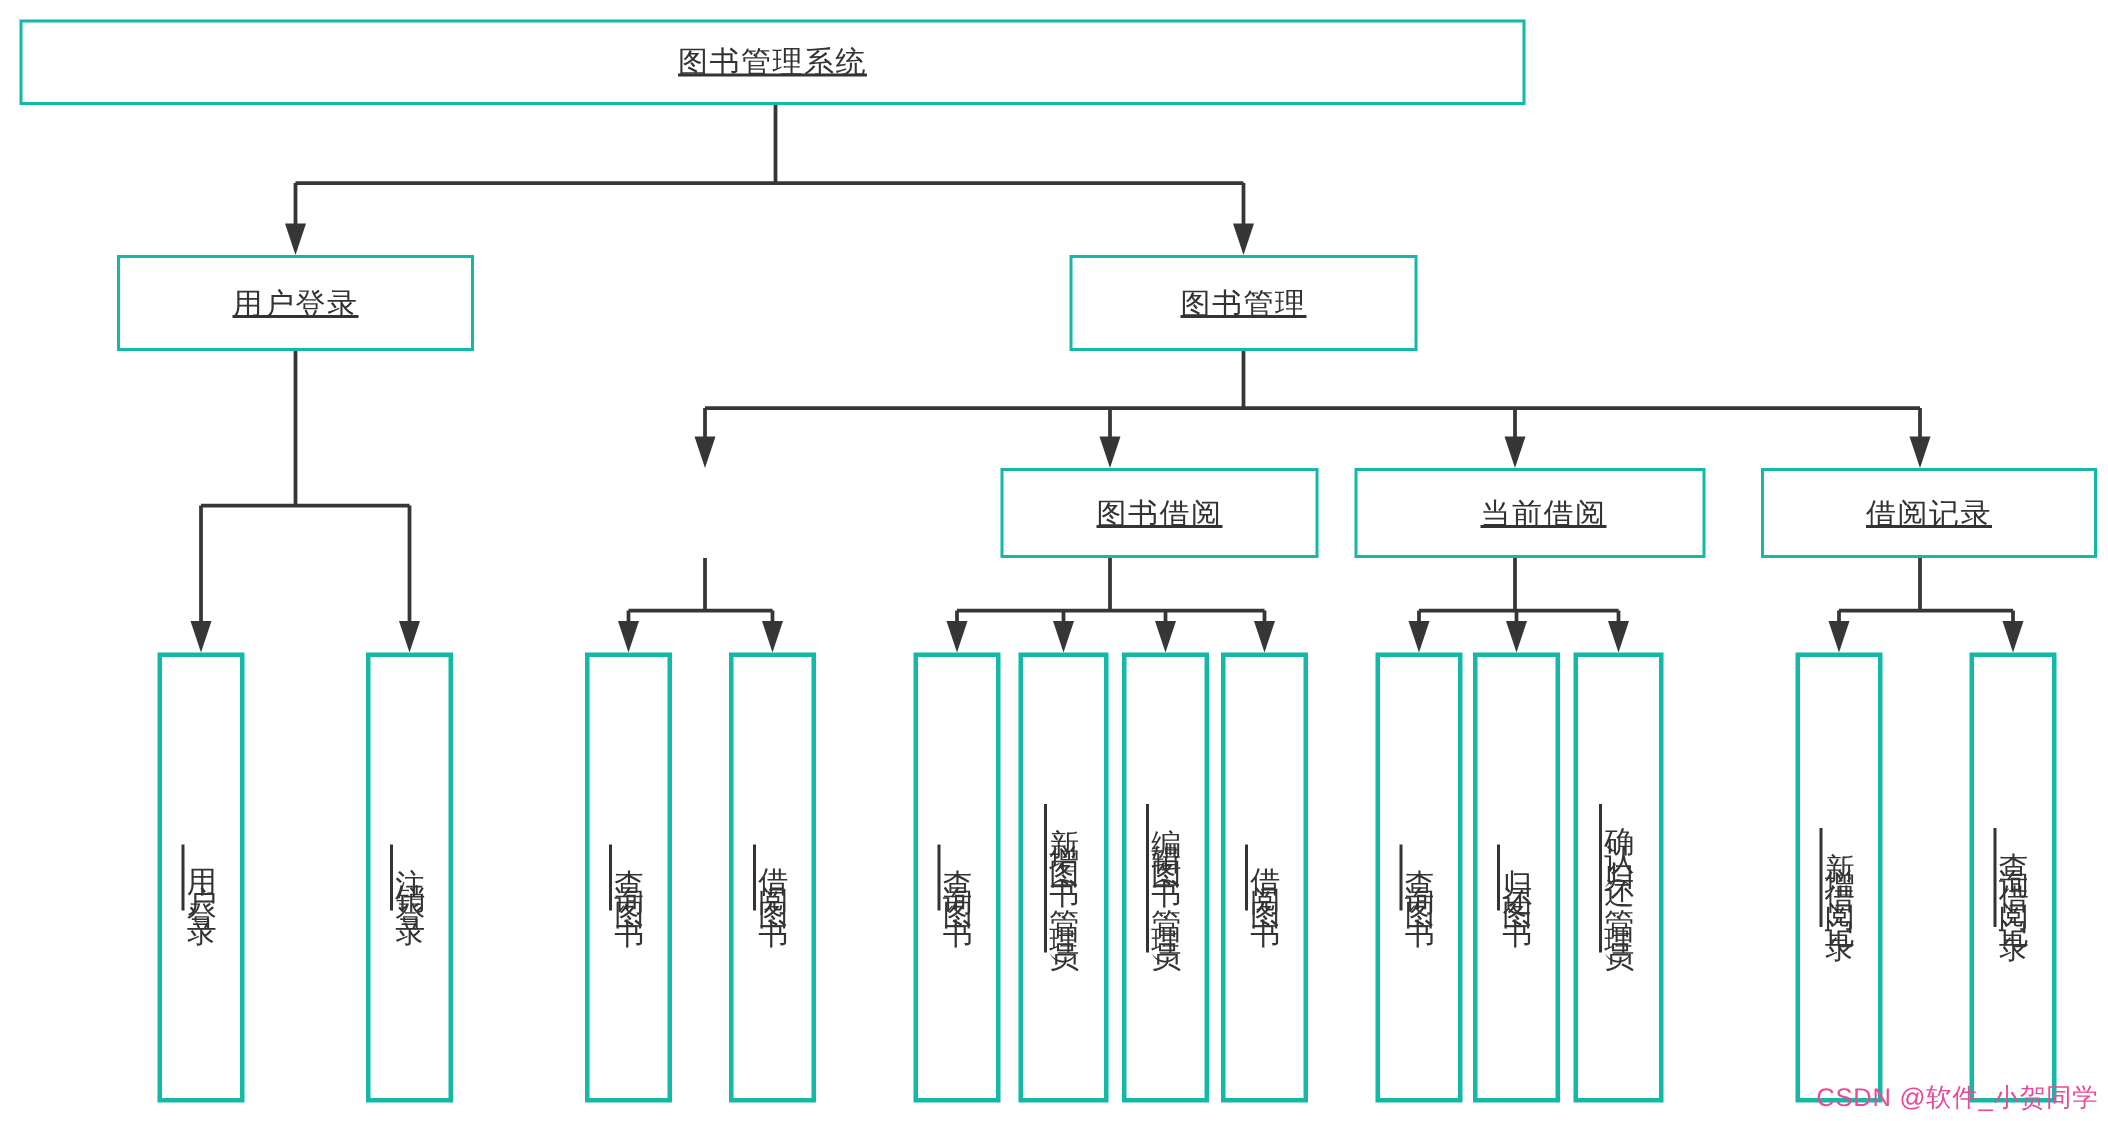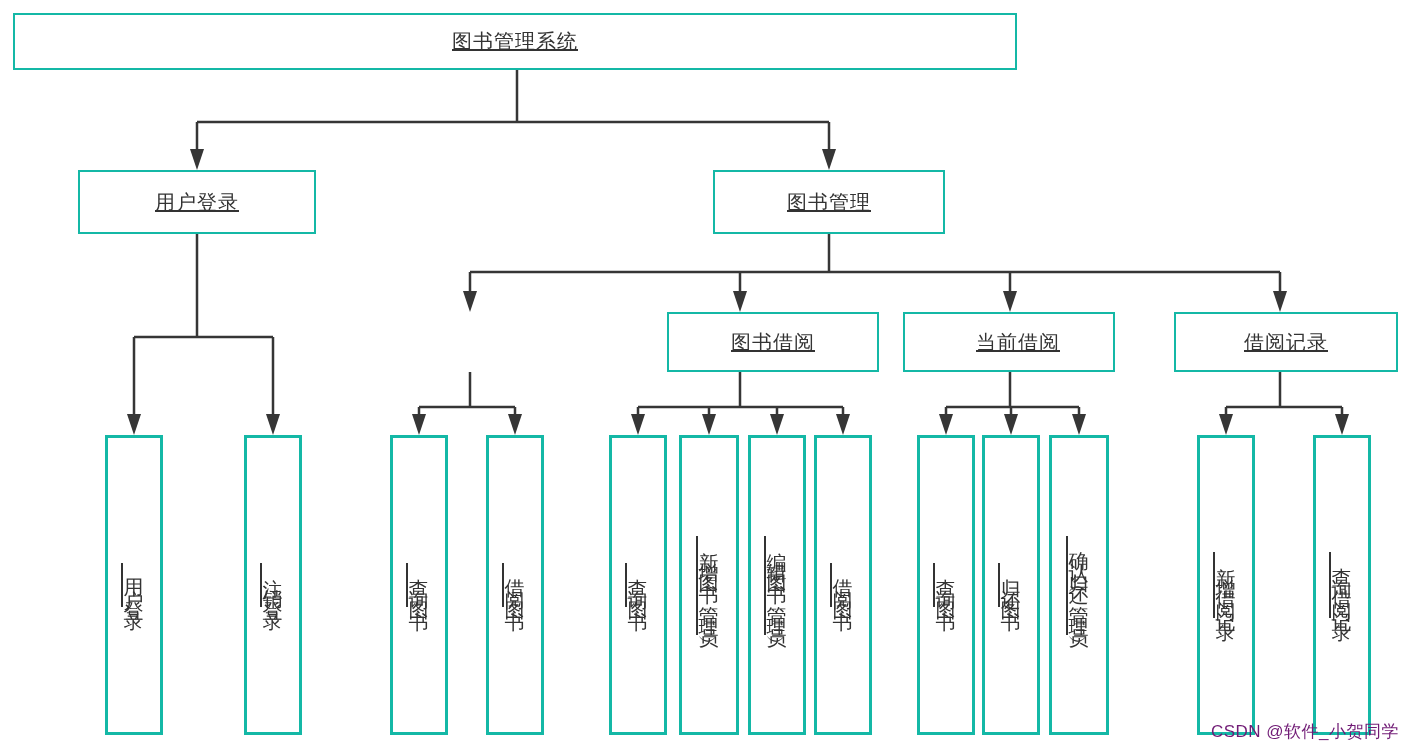--- a/index.html
+++ b/index.html
@@ -16,21 +16,21 @@
   }
   .leaf { border-width:3px; top:435px; height:300px; }
   .vtext {
     writing-mode:vertical-rl; text-orientation:mixed;
     font-size:20px; letter-spacing:11px; line-height:1; color:#333333;
   }
   .lvl3 { top:312px; height:60px; }
   .lvl2 { top:170px; height:64px; }
   .watermark {
     position:absolute; right:6px; bottom:4px; z-index:2;
-    font-size:17px; color:#701a75; letter-spacing:0.5px;
+    font-size:17px; color:#ec4899; letter-spacing:0.5px;
   }
 </style>
 </head>
 <body>
 
 <div class="stage">
 
   <svg class="connectors" width="1405" height="747" viewBox="0 0 1405 747" aria-hidden="true">
     <g stroke="#363636" stroke-width="2.5" fill="none">
       <path d="M517 70 V122 M197 122 H829 M197 122 V154 M829 122 V154
@@ -63,21 +63,21 @@
       <polygon points="1335,414 1349,414 1342,435"></polygon>
     </g>
   </svg>
 
   <div class="node" style="left:13px; top:13px; width:1004px; height:57px;">图书管理系统</div>
 
   <div class="node lvl2" style="left:78px; width:238px;">用户登录</div>
   <div class="node lvl2" style="left:713px; width:232px;">图书管理</div>
 
   <div class="node lvl3" style="left:634px; width:212px;margin-left:33px;">图书借阅</div>
-  <div class="node lvl3" style="left:903px; width:212px;padding-left:18px;">当前借阅</div>
+  <div class="node lvl3" style="left:903px; width:234px;padding-left:18px;">当前借阅</div>
   <div class="node lvl3" style="left:1174px; width:224px;">借阅记录</div>
 
   <div class="node leaf" style="left:105px; width:58px;">
     <span class="vtext">用户登录</span>
   </div>
   <div class="node leaf" style="left:244px; width:58px;">
     <span class="vtext">注销登录</span>
   </div>
 
   <div class="node leaf" style="left:390px; width:58px;">

